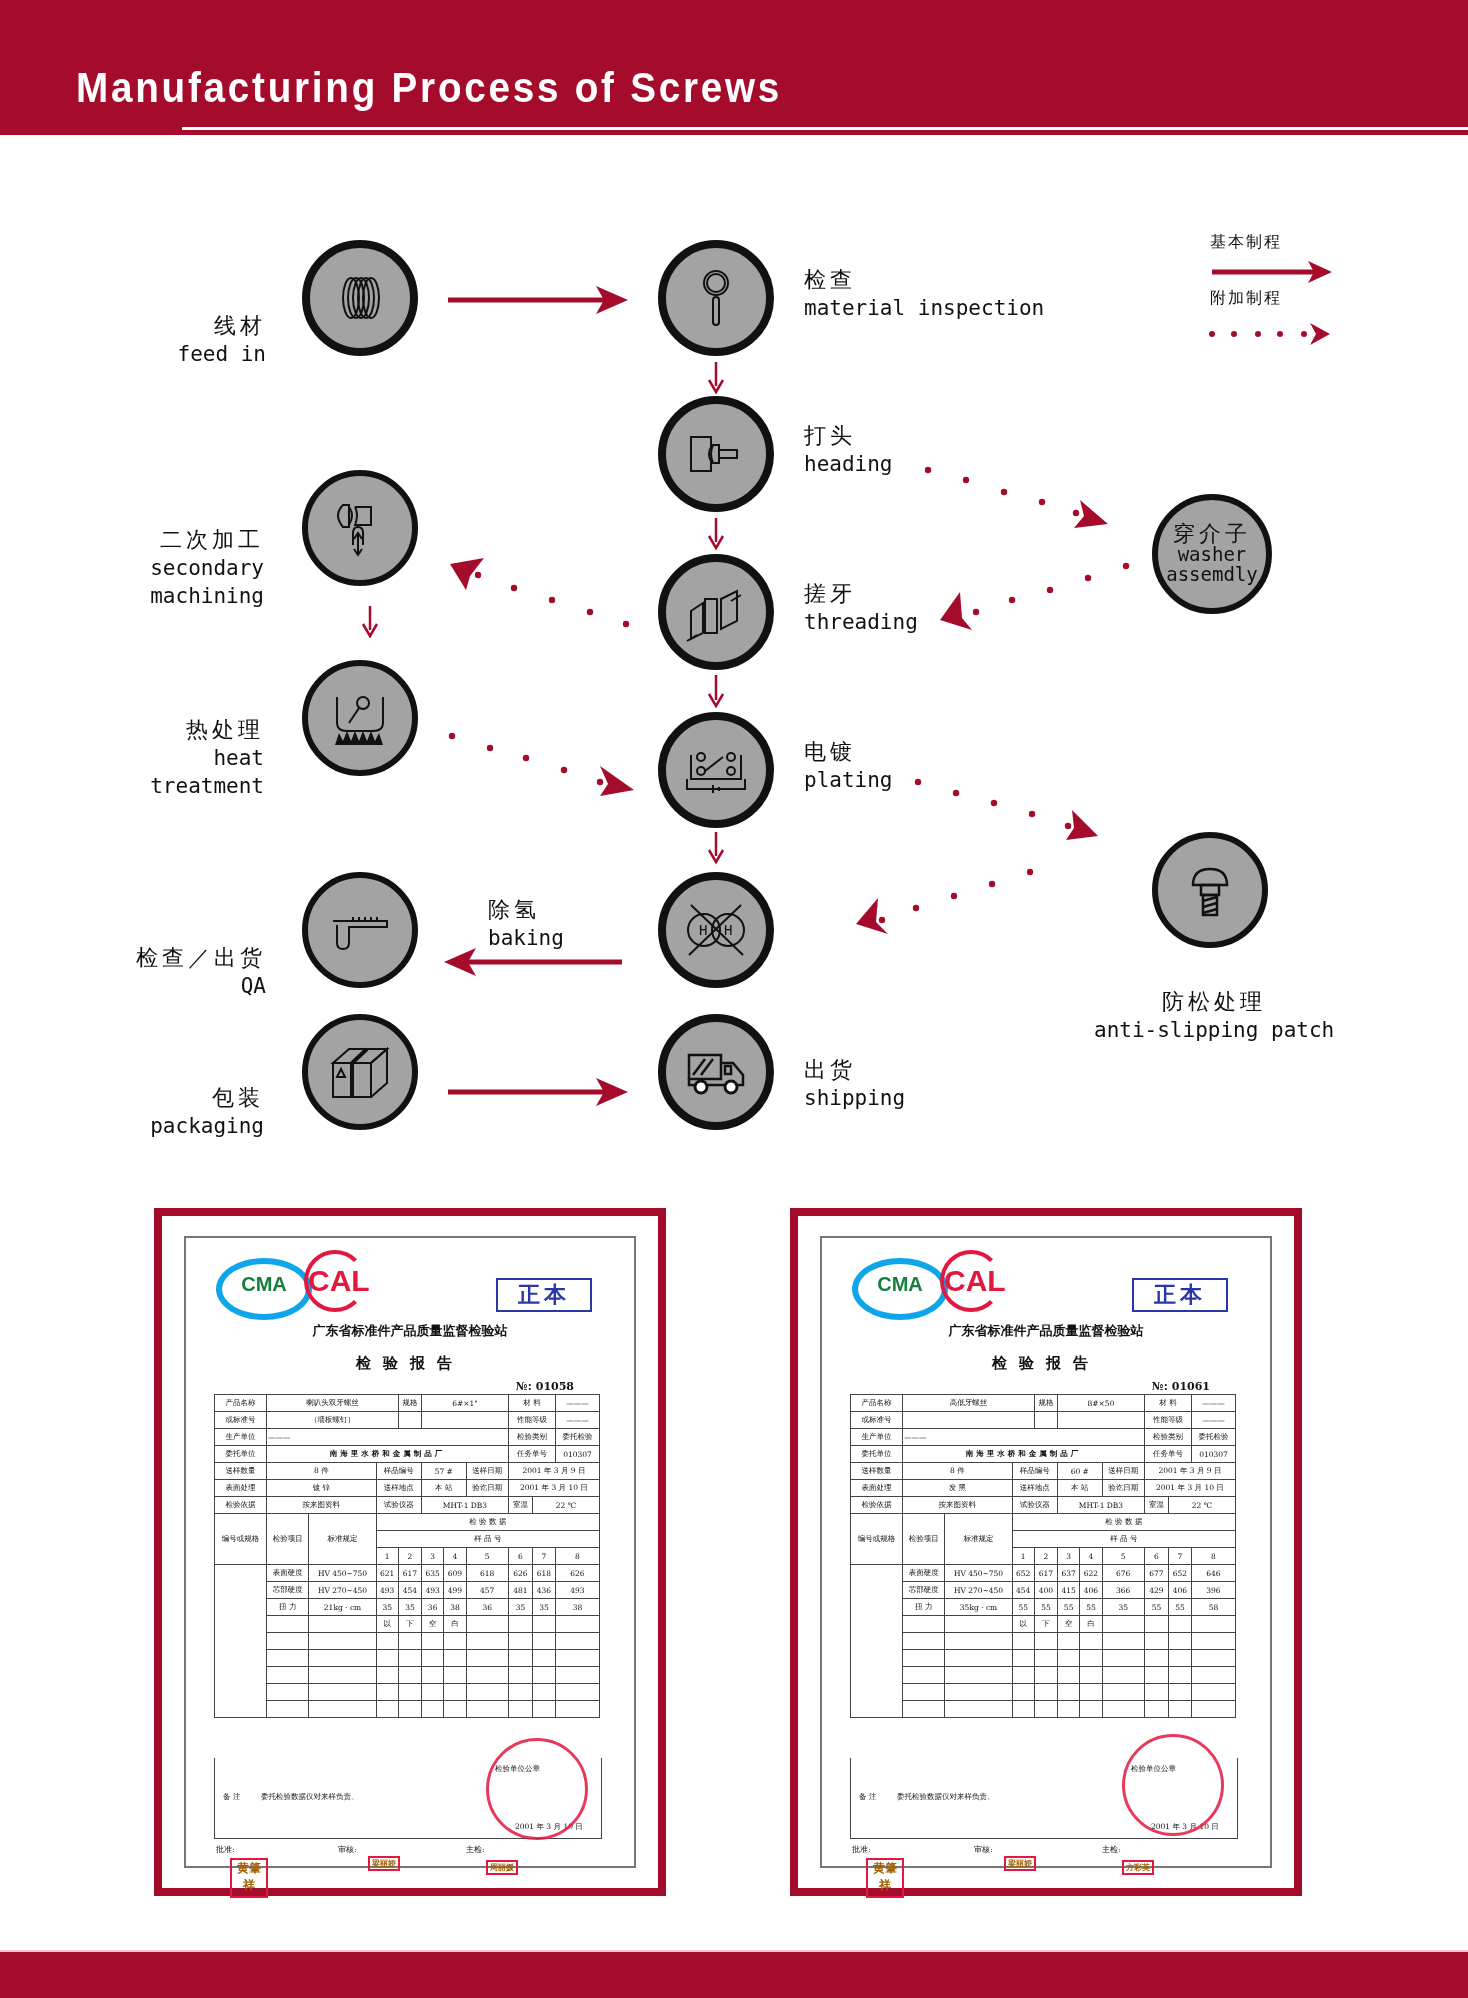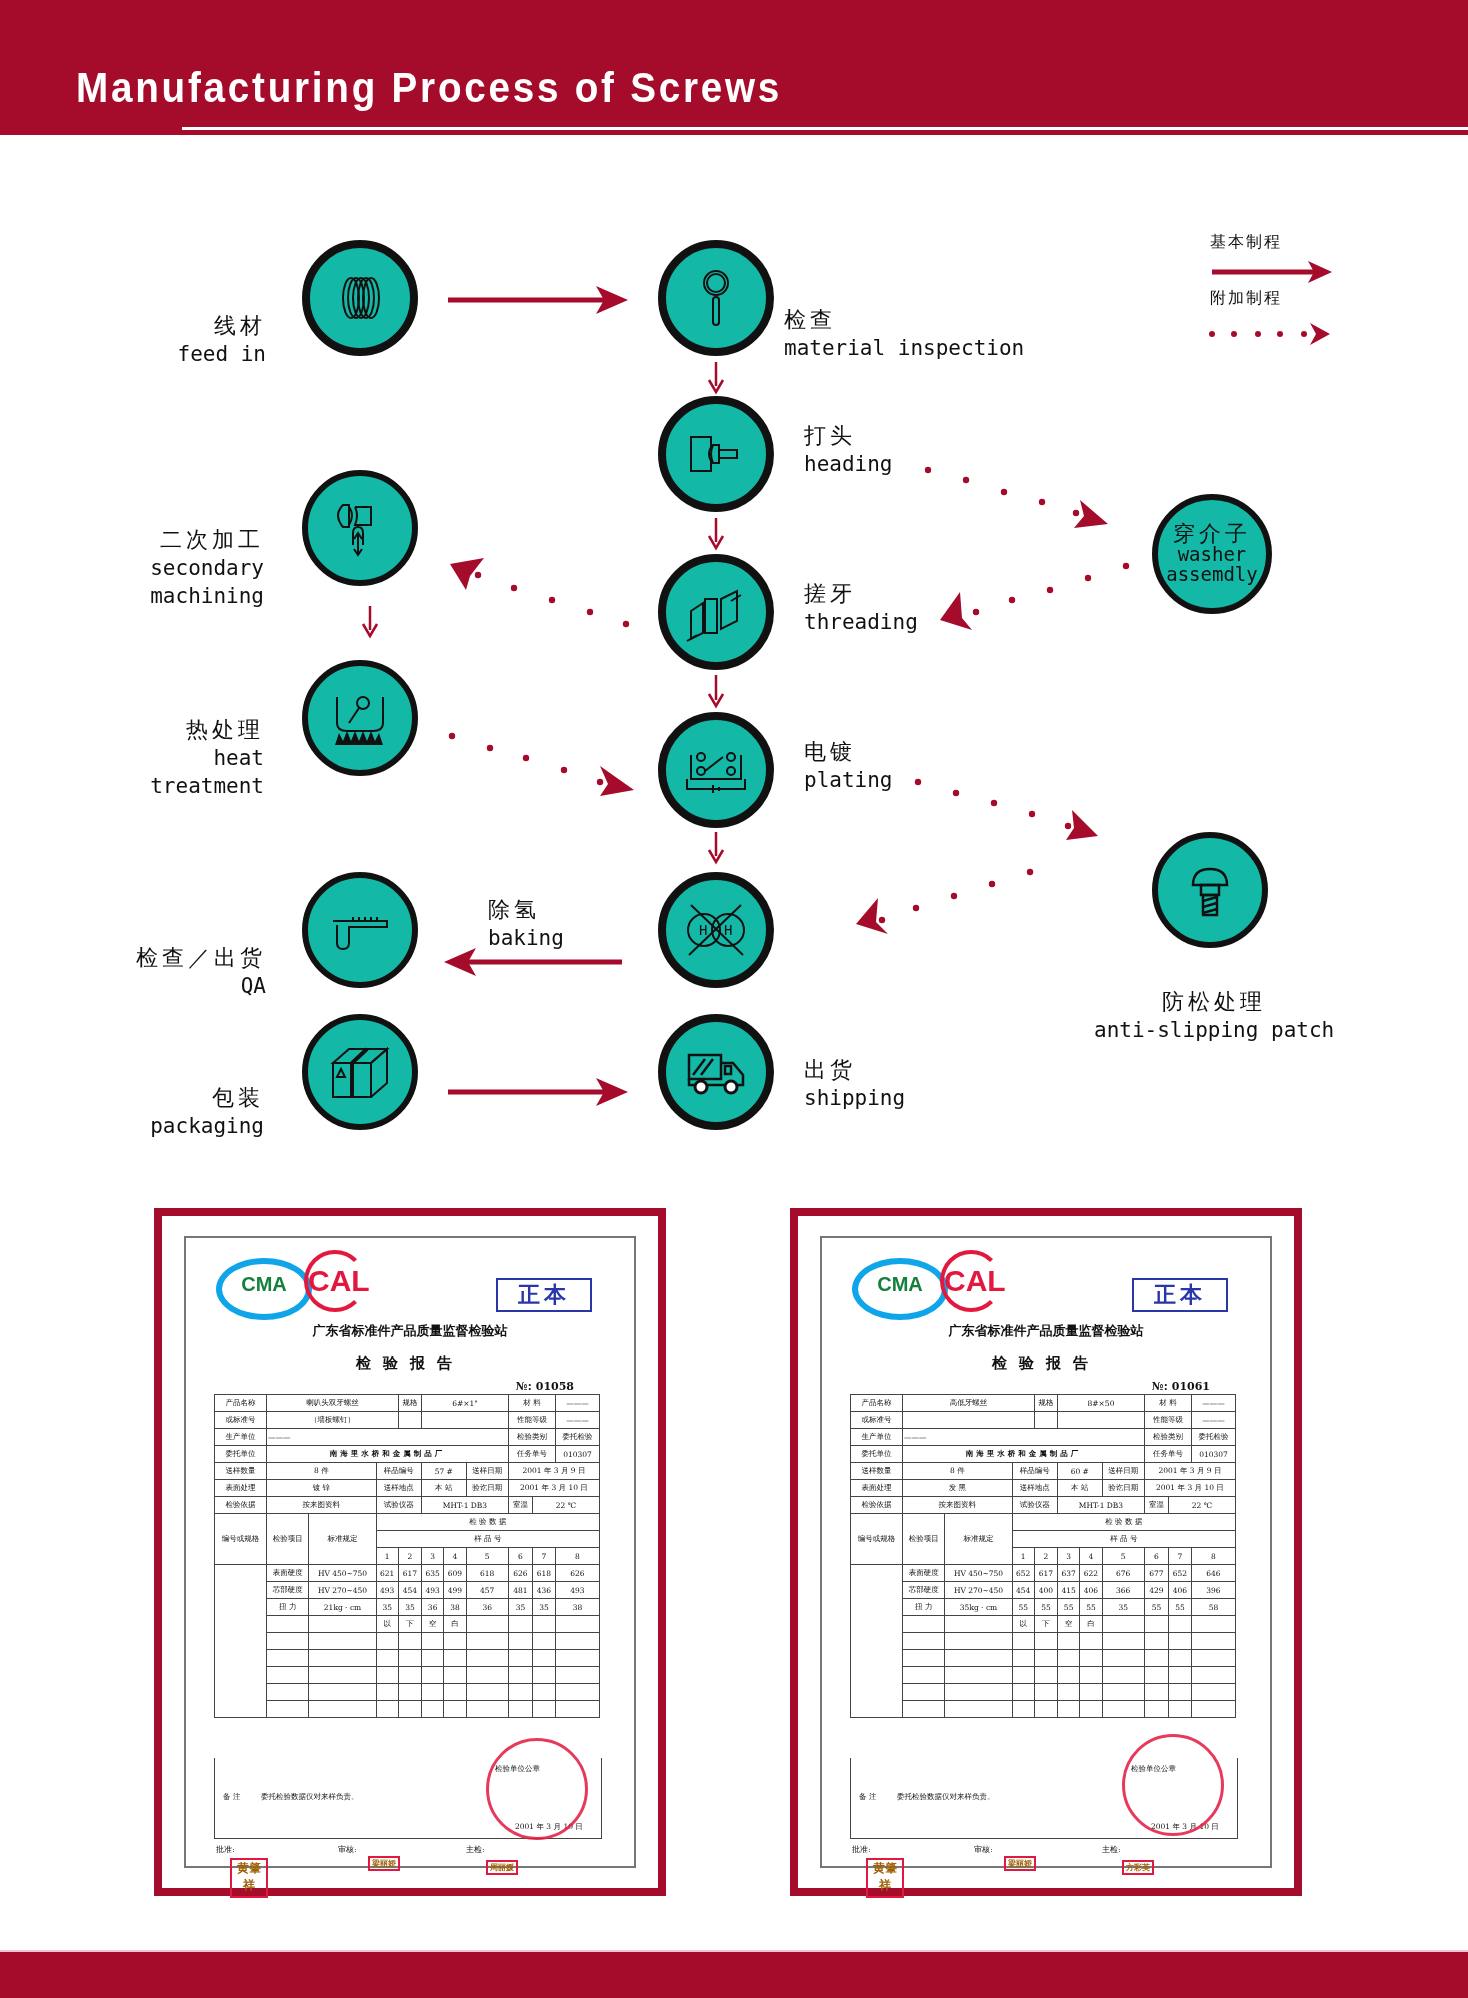--- a/index.html
+++ b/index.html
@@ -2,21 +2,21 @@
 <html><head>
 <meta charset="utf-8">
 <style>
   html,body{margin:0;padding:0;}
   body{width:1468px;height:1998px;position:relative;background:#fff;overflow:hidden;font-family:"DejaVu Sans Mono","Liberation Mono",monospace;color:#111;}
   .header{position:absolute;left:0;top:0;width:1468px;height:135px;background:#a50b2b;}
   .header-title{position:absolute;left:76px;top:64px;font-family:"Liberation Sans","DejaVu Sans",sans-serif;font-weight:bold;font-size:42px;color:#fff;letter-spacing:3px;transform:scaleX(0.92);transform-origin:left;}
   .header-rule{position:absolute;left:182px;top:127px;width:1286px;height:3px;background:#fff;}
   .footer{position:absolute;left:0;top:1950px;width:1468px;height:48px;background:#a50b2b;border-top:2px solid #f1c4cd;}
 
-  .node{position:absolute;border:8px solid #111;border-radius:50%;box-sizing:border-box;background:#14b8a6;display:flex;align-items:center;justify-content:center;}
+  .node{position:absolute;border:8px solid #111;border-radius:50%;box-sizing:border-box;background:#a3a3a3;display:flex;align-items:center;justify-content:center;}
   .node.big{width:116px;height:116px;}
   .node.small{width:116px;height:116px;border-width:6px;}
   .node svg{width:70px;height:70px;}
   .lbl{position:absolute;font-size:21px;line-height:28px;color:#111;white-space:nowrap;}
   .lbl .zh{font-family:"DejaVu Sans",sans-serif;letter-spacing:4px;font-size:22px;}
   .lbl.r{text-align:right;margin-top:44px;}
   .lbl.c{text-align:center;}
   .arrow{position:absolute;}
   .legend-t{position:absolute;font-family:Liberation Mono, monospace;font-size:16px;letter-spacing:2px;}
 
@@ -158,21 +158,21 @@
 
 <div class="node big" style="left:658px;top:240px;">
   <svg viewBox="0 0 70 70">
       <g fill="none" stroke="#111" stroke-width="2">
         <circle cx="35" cy="20" r="12"></circle>
         <circle cx="35" cy="20" r="9"></circle>
         <rect x="32" y="34" width="6" height="28" rx="3"></rect>
       </g>
     </svg>
 </div>
-<div class="lbl" style="left:784px;top:266px;margin-top:40px;">
+<div class="lbl" style="left:804px;top:266px;">
   <div class="zh">检查</div>
   <div>material inspection</div>
 </div>
 
 <div class="node big" style="left:658px;top:396px;">
   <svg viewBox="0 0 70 70">
       <g fill="none" stroke="#111" stroke-width="2">
         <path d="M10 18 H30 V28 Q26 35 30 42 V52 H10 Z"></path>
         <path d="M32 26 Q28 35 32 44 H38 V26 Z"></path>
         <rect x="38" y="31" width="18" height="8"></rect>

